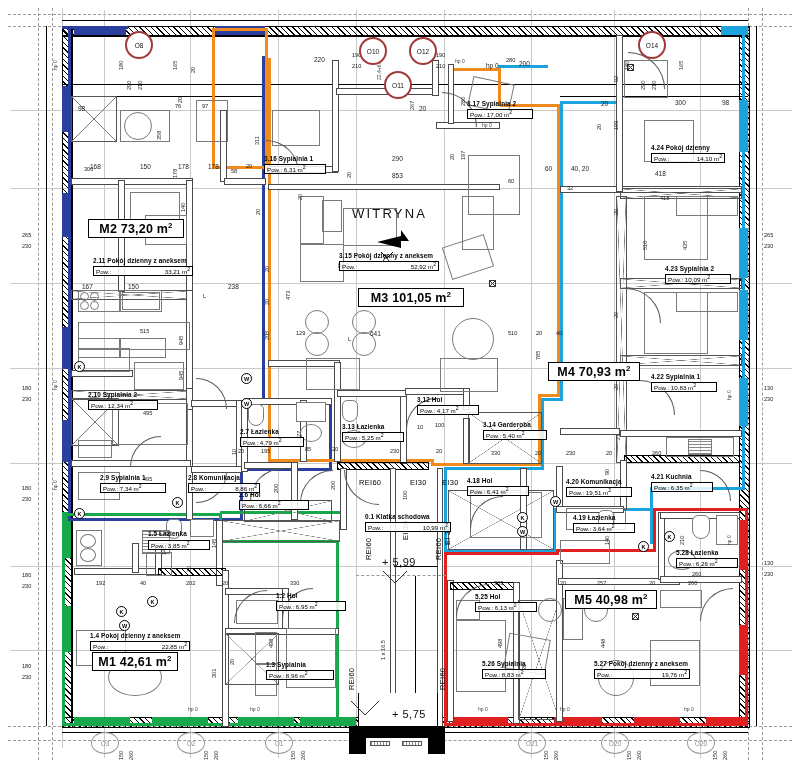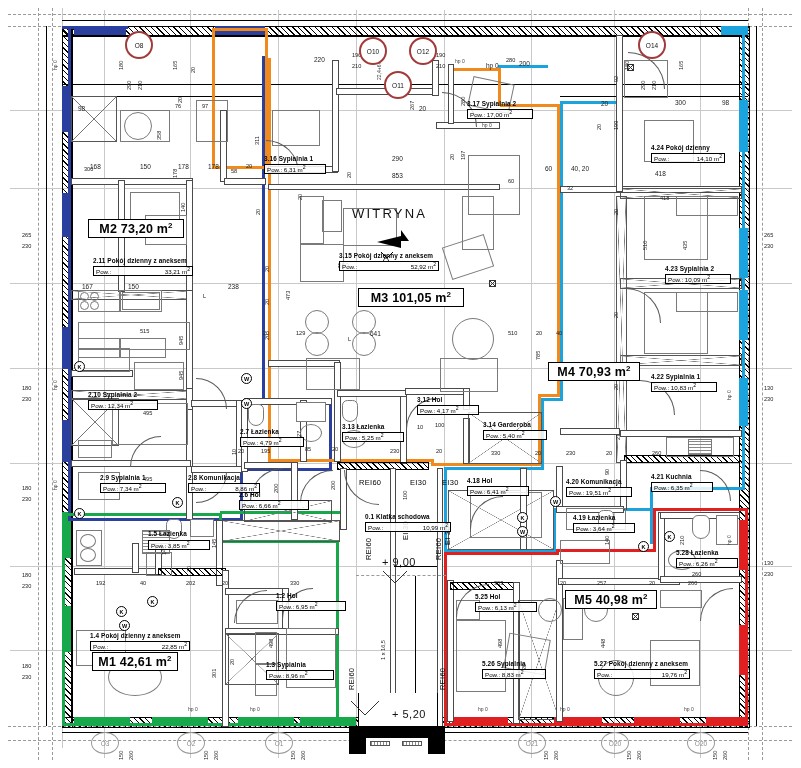--- a/index.html
+++ b/index.html
@@ -461,22 +461,22 @@
       linear-gradient(to top right,transparent calc(50% - .5px),#333 50%,transparent calc(50% + .5px)),
       linear-gradient(to bottom right,transparent calc(50% - .5px),#333 50%,transparent calc(50% + .5px));"></div>
 
   <div class="witryna" style="left: 352px; top: 206px;">WITRYNA</div>
   <svg class="narrow" style="left:375px;top:228px;" width="36" height="34" viewBox="0 0 36 34">
     <polygon points="2,14 26,8 26,2 34,13 26,13 26,20" fill="#000"></polygon>
     <path d="M6 24 L12 30 L18 24" stroke="#000" fill="none" stroke-width="1"></path>
     <text x="8" y="33" font-size="9" font-family="Liberation Sans">A</text>
   </svg>
 
-  <div class="lvl" style="left:382px;top:556px;">+ 9,00</div>
-  <div class="lvl" style="left:392px;top:708px;">+ 5,20</div>
+  <div class="lvl" style="left:382px;top:556px;">+ 5,99</div>
+  <div class="lvl" style="left:392px;top:708px;">+ 5,75</div>
   <svg style="position:absolute;left:382px;top:570px;" width="26" height="16">
     <path d="M1 1 L13 13 L25 1" stroke="#333" fill="none" stroke-width="1"></path>
   </svg>
   <svg style="position:absolute;left:350px;top:700px;" width="30" height="18">
     <path d="M1 1 L15 15 L29 1" stroke="#333" fill="none" stroke-width="1"></path>
   </svg>
 
   <div class="rei" style="left:359px;top:478px;">REI60</div>
   <div class="rei" style="left:410px;top:478px;">EI30</div>
   <div class="reiv" style="left:401px;top:540px;">EI 30</div>

